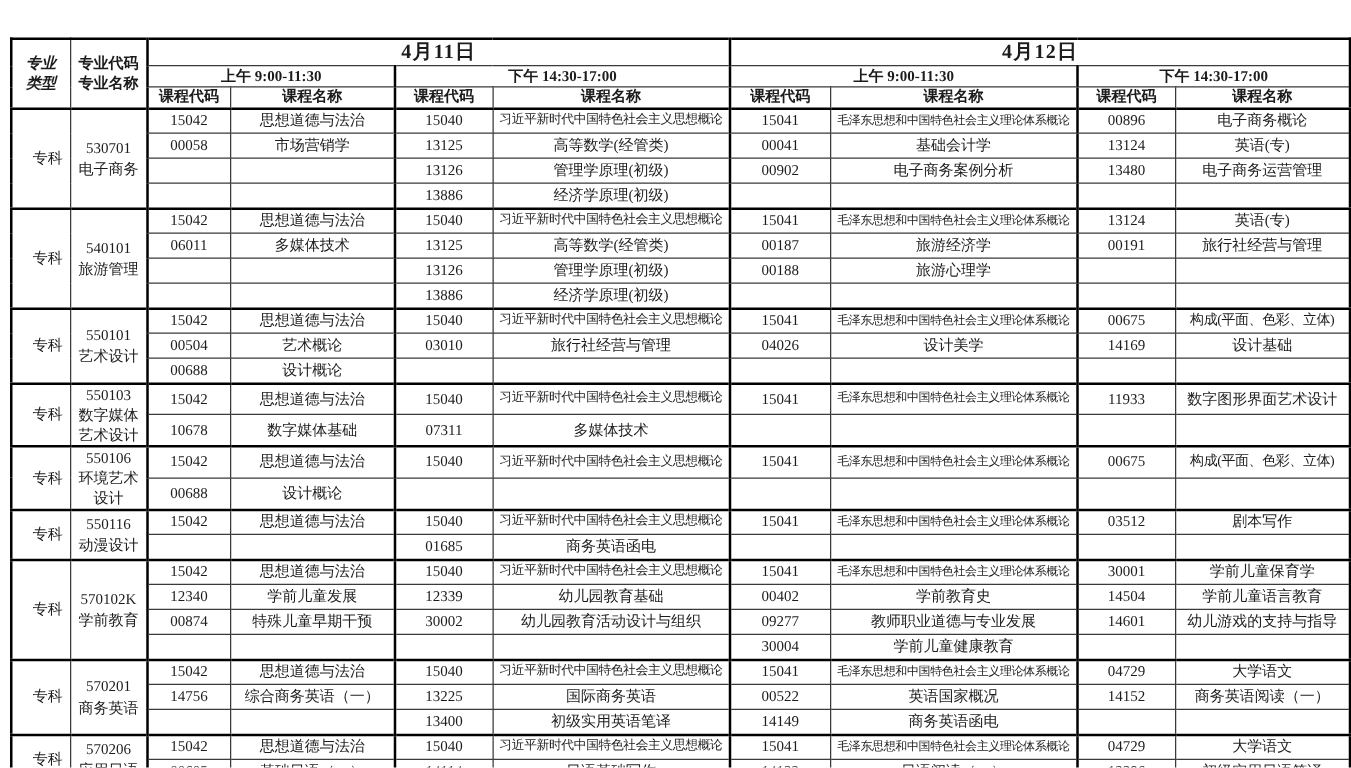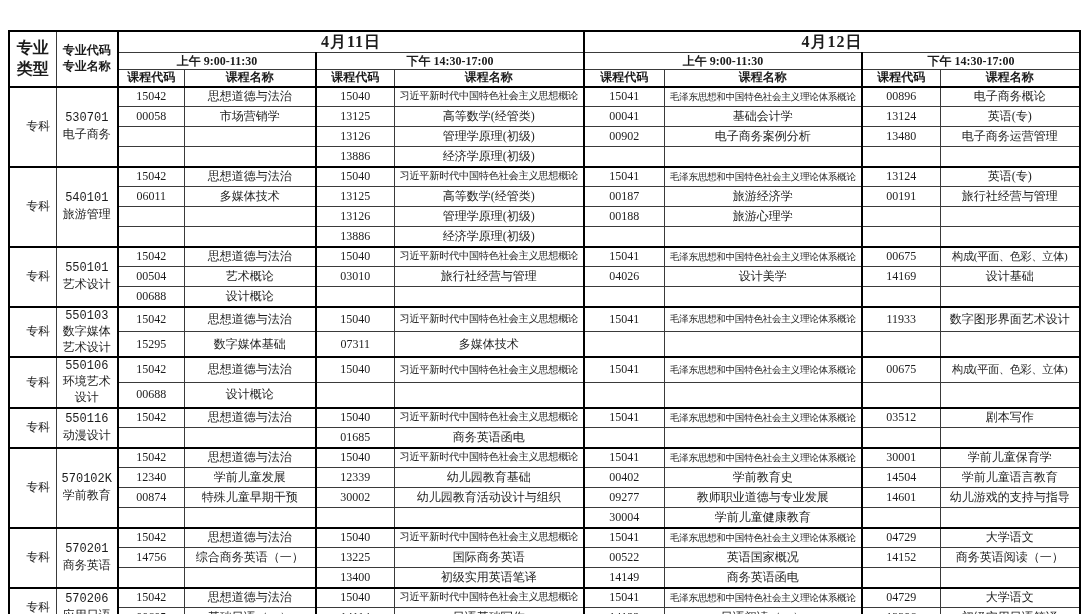--- a/index.html
+++ b/index.html
@@ -21,21 +21,21 @@
     font-size: 12px; line-height: 1.25;
     font-weight: normal;
   }
   thead th { font-weight: bold; }
   thead tr.r-dates th { font-size: 16px; letter-spacing: 1px; }
   thead tr { height: 17px; }
   tbody tr { height: 20px; }
   .thickL { border-left: 2px solid #000; }
   .gstart { border-top: 2px solid #000; }
   .type-cell { font-size: 12px; padding-left: 12px; }
-  .major-cell { white-space: normal; padding: 0 3px; font-family: Liberation Mono, monospace; }
+  .major-cell { white-space: normal; padding: 0 3px; }
   .major-cell div { line-height: 1.35; }
   .code-cell { font-size: 12px; }
   .hdr-stack div { line-height: 1.3; }
 </style>
 </head>
 <body>
 
 <div class="page">
   <table class="schedule">
     <colgroup>
@@ -45,21 +45,21 @@
         <col style="width:132px">
       <col style="width:78px">
         <col style="width:190px">
       <col style="width:80px">
         <col style="width:198px">
       <col style="width:78px">
         <col style="width:140px">
     </colgroup>
     <thead>
       <tr class="r-dates">
-        <th rowspan="3" class="hdr-stack" style="font-size:16px; letter-spacing:0;">
+        <th rowspan="3" class="hdr-stack" style="font-size:12px; letter-spacing:0;font-style:italic;">
           <div>专业</div>
           <div>类型</div>
         </th>
         <th rowspan="3" class="hdr-stack" style="font-size:12px; letter-spacing:0;">
           <div>专业代码</div>
           <div>专业名称</div>
         </th>
         <th colspan="4" class="thickL">4月11日</th>
         <th colspan="4" class="thickL">4月12日</th>
       </tr>
@@ -215,21 +215,21 @@
           <td class="code-cell thickL gstart">15042</td>
           <td class="name-cell gstart">思想道德与法治</td>
           <td class="code-cell thickL gstart">15040</td>
           <td class="name-cell gstart" style="font-size: 10.2222px; letter-spacing: -0.3px;">习近平新时代中国特色社会主义思想概论</td>
           <td class="code-cell thickL gstart">15041</td>
           <td class="name-cell gstart" style="font-size: 9.6px; letter-spacing: -0.3px;">毛泽东思想和中国特色社会主义理论体系概论</td>
           <td class="code-cell thickL gstart">11933</td>
           <td class="name-cell gstart">数字图形界面艺术设计</td>
         </tr>
         <tr>
-          <td class="code-cell thickL">15295</td>
+          <td class="code-cell thickL">10678</td>
           <td class="name-cell">数字媒体基础</td>
           <td class="code-cell thickL">07311</td>
           <td class="name-cell">多媒体技术</td>
           <td class="code-cell thickL"></td>
           <td class="name-cell"></td>
           <td class="code-cell thickL"></td>
           <td class="name-cell"></td>
         </tr>
         <tr>
           <td rowspan="2" class="gstart type-cell">专科</td>

